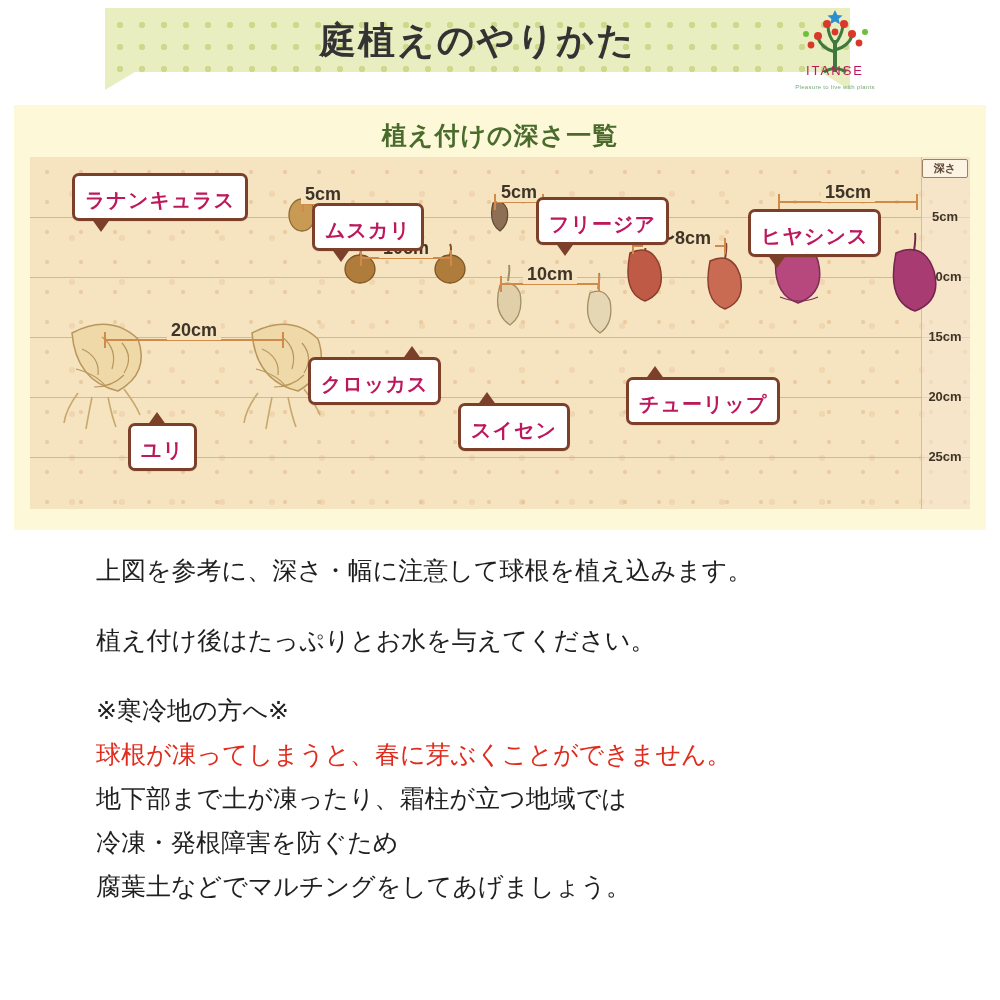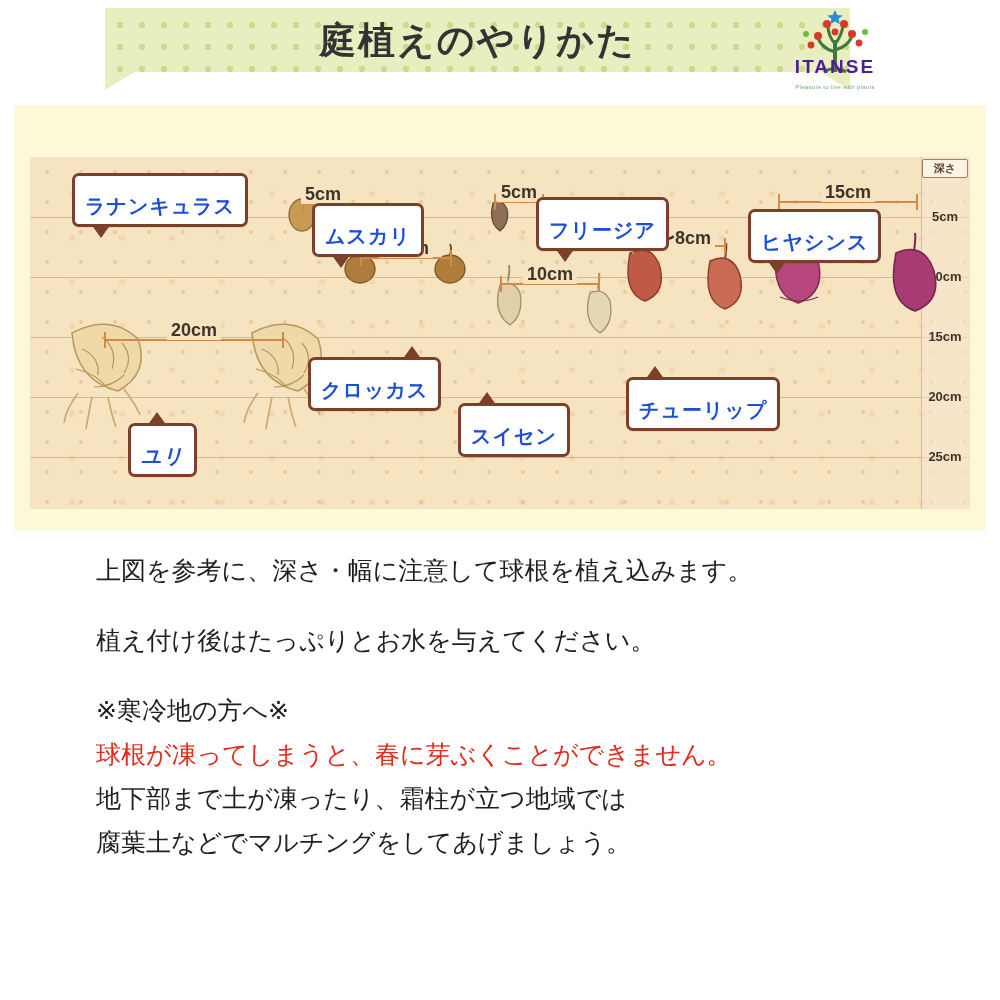--- a/index.html
+++ b/index.html
@@ -30,21 +30,21 @@
   .banner-title{
     font-size:37px;font-weight:bold;color:#333333;letter-spacing:2px;
   }
 
   
   .logo{
     position:absolute;right:22px;top:6px;width:110px;height:86px;
   }
   .logo-text{
     position:absolute;left:0;right:0;bottom:14px;text-align:center;
-    font-size:19px;letter-spacing:2px;color:#4c1d95;font-weight:bold;
+    font-size:13px;letter-spacing:2px;color:#be185d;font-weight:normal;
   }
   .logo-sub{
     position:absolute;left:0;right:0;bottom:2px;text-align:center;
     font-size:6px;color:#7aa87d;letter-spacing:.3px;
   }
 
   
   .panel{
     position:absolute;left:14px;top:105px;width:972px;height:425px;
     background:#fdf8d8;
@@ -77,22 +77,22 @@
   }
   .depth-label{
     position:absolute;right:3px;width:44px;text-align:center;
     font-size:13px;color:#3f3428;font-weight:bold;
   }
 
   
   .flag{
     position:absolute;
     background:#ffffff;border:3px solid #7b3f2a;border-radius:7px;
-    color:#1d4ed8;font-weight:bold;font-size:20px;
-    padding:17px 10px 4px;white-space:nowrap;
+    color:#be185d;font-weight:bold;font-size:20px;
+    padding:11px 10px 4px;white-space:nowrap;
     box-shadow:0 1px 0 rgba(0,0,0,.06);
     letter-spacing:1px;
   }
   .flag:after{
     content:"";position:absolute;width:0;height:0;
   }
   .flag.tail-bl:after{
     left:16px;bottom:-14px;
     border-left:10px solid transparent;border-right:10px solid transparent;
     border-top:14px solid #7b3f2a;
@@ -166,20 +166,21 @@
         <circle cx="26" cy="28" r="3"></circle>
           <circle cx="85" cy="26" r="3"></circle>
       </g>
     </svg>
     <div class="logo-text">ITANSE</div>
     <div class="logo-sub">Pleasure to live with plants</div>
   </div>
 </div>
 
 <div class="panel">
+  <div class="panel-title">植え付けの深さ一覧</div>
 
   <div class="soil">
 
     <div class="depth-line" style="top:60px;"></div>
     <div class="depth-line" style="top:120px;"></div>
     <div class="depth-line" style="top:180px;"></div>
     <div class="depth-line" style="top:240px;"></div>
     <div class="depth-line" style="top:300px;"></div>
 
     <div class="depth-col"></div>
@@ -320,25 +321,26 @@
     </div>
   </div>
 
   <div class="flag tail-bl" style="left:58px;top:68px;">ラナンキュラス</div>
   <div class="flag tail-bl" style="left:522px;top:92px;">フリージア</div>
   <div class="flag tail-bl" style="left:298px;top:98px;">ムスカリ</div>
   <div class="flag tail-bl" style="left:734px;top:104px;">ヒヤシンス</div>
   <div class="flag tail-tr" style="left:294px;top:252px;">クロッカス</div>
   <div class="flag tail-tl" style="left:444px;top:298px;">スイセン</div>
   <div class="flag tail-tl" style="left:612px;top:272px;">チューリップ</div>
-  <div class="flag tail-tl" style="left:114px;top:318px;font-style:italic;">ユリ</div>
+  <div class="flag tail-tl" style="left:114px;top:318px;">ユリ</div>
 </div>
 
 <div class="body-text">
   <div>上図を参考に、深さ・幅に注意して球根を植え込みます。</div>
   <div class="gap"></div>
   <div>植え付け後はたっぷりとお水を与えてください。</div>
   <div class="gap"></div>
   <div>※寒冷地の方へ※</div>
   <div class="red">球根が凍ってしまうと、春に芽ぶくことができません。</div>
   <div>地下部まで土が凍ったり、霜柱が立つ地域では</div>
+  <div>冷凍・発根障害を防ぐため</div>
   <div>腐葉土などでマルチングをしてあげましょう。</div>
 </div>
 
 </body></html>

